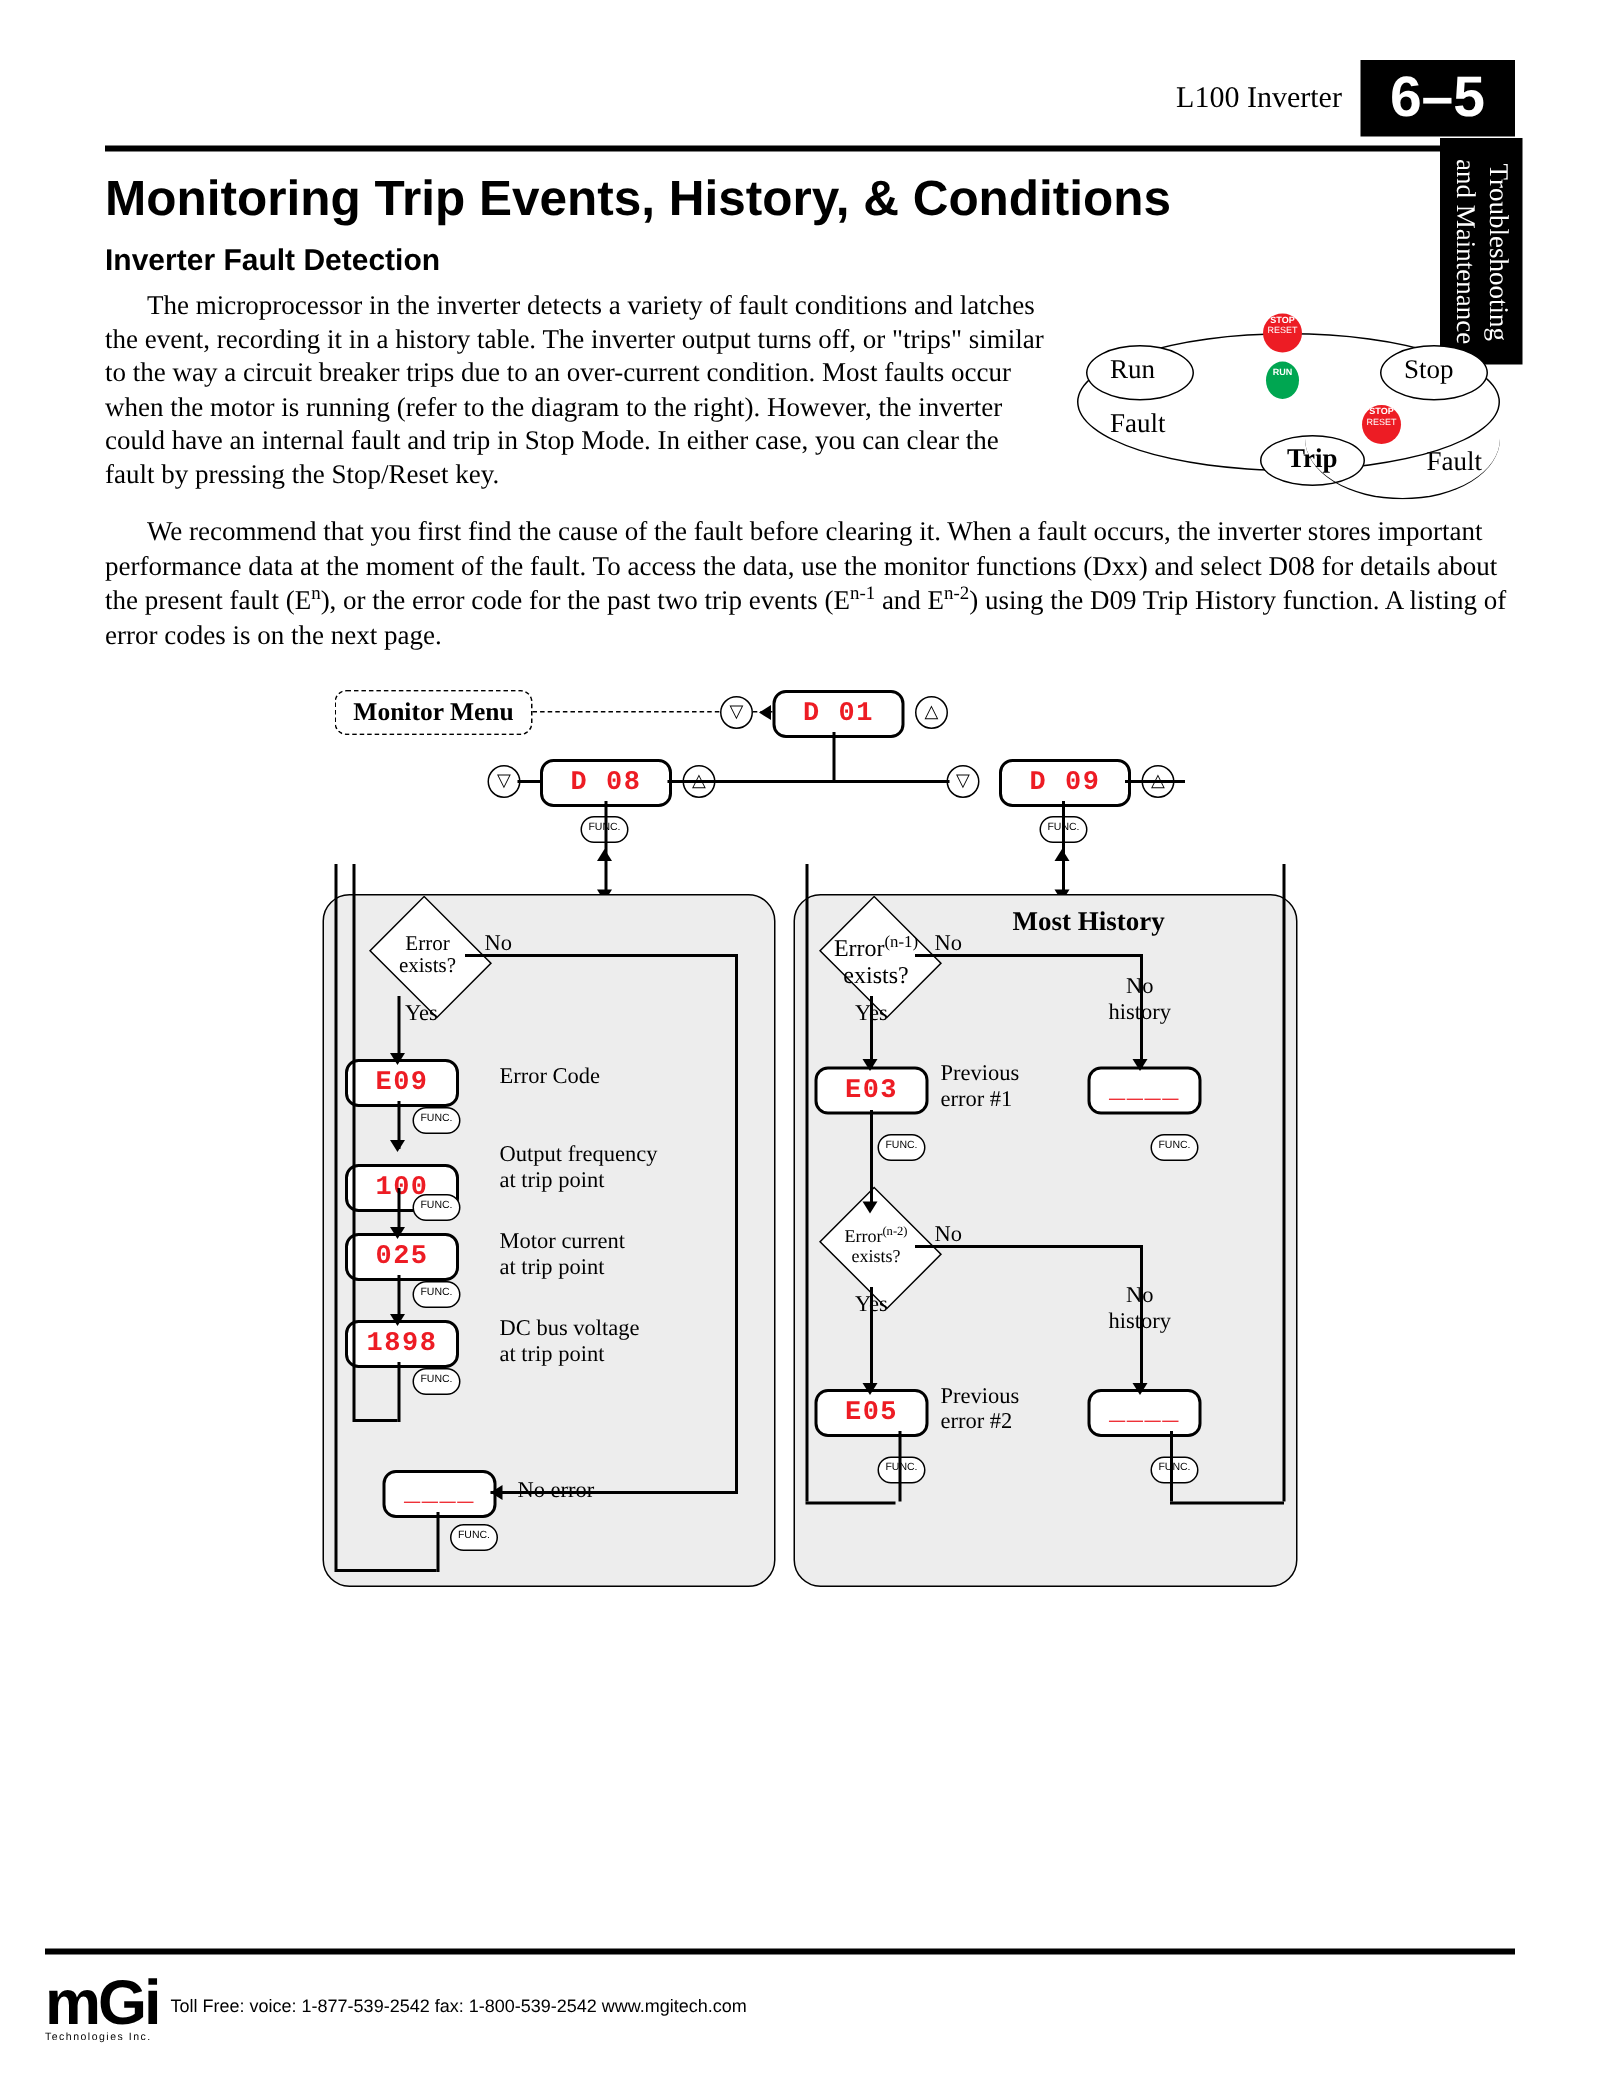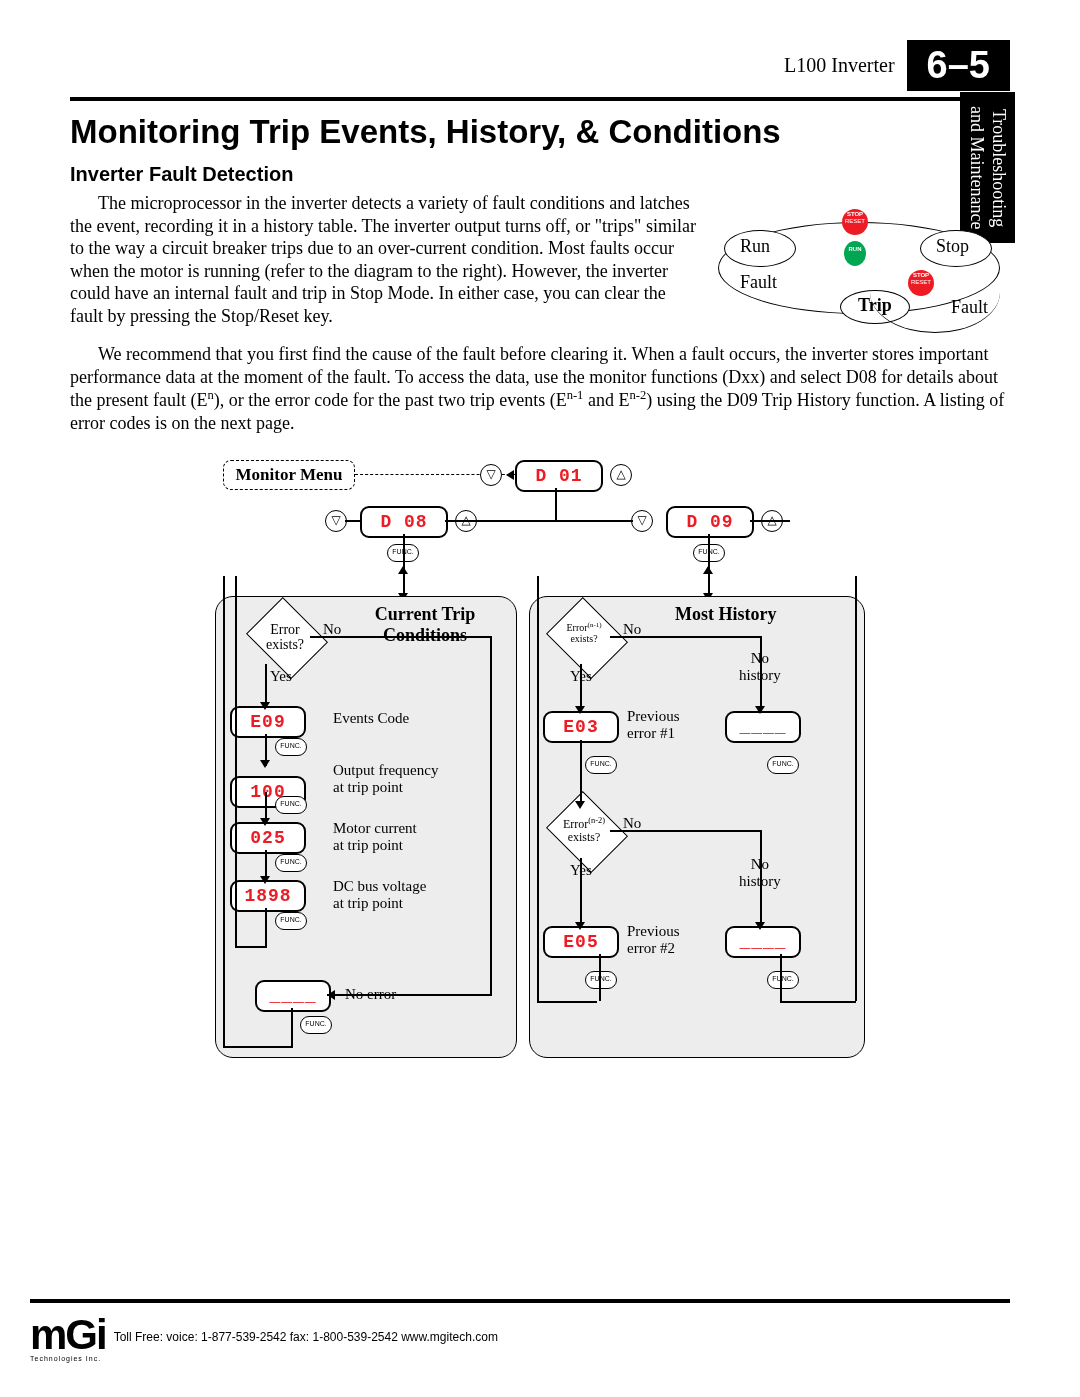--- a/index.html
+++ b/index.html
@@ -302,32 +302,29 @@
     <div class="line hline" style="left:130px;top:74px;width:15px;"></div>
     <div class="line hline" style="left:230px;top:74px;width:188px;"></div>
     <div class="line hline" style="left:535px;top:74px;width:40px;"></div>
     <div class="line vline" style="left:340px;top:42px;height:32px;"></div>
     <div class="line vline" style="left:188px;top:88px;height:62px;"></div>
     <div class="line vline" style="left:493px;top:88px;height:62px;"></div>
     <div class="arrowhead down" style="left:183px;top:147px;"></div>
     <div class="arrowhead down" style="left:488px;top:147px;"></div>
 
     <div class="flow-box" style="left:0;top:150px;width:300px;height:460px;"></div>
-    <span class="label-bold" style="left:130px;top:158px;text-align:center;width:160px;">
-      <span>Current Trip</span><br><span>Conditions</span>
-    </span>
 
     <div class="diamond" style="left:40px;top:166px;"></div>
     <div class="diamond-text" style="left:35px;top:176px;">Error<br>exists?</div>
     <span class="ann" style="left:108px;top:175px;">No</span>
     <span class="ann" style="left:55px;top:222px;">Yes</span>
 
     <div class="disp" style="left:15px;top:260px;">E09</div>
     <div class="func-btn" style="left:60px;top:292px;">FUNC.</div>
-    <span class="ann" style="left:118px;top:264px;">Events Code</span>
+    <span class="ann" style="left:118px;top:264px;">Error Code</span>
 
     <div class="disp" style="left:15px;top:318px;margin-top:12px;">100</div>
     <div class="func-btn" style="left:60px;top:350px;">FUNC.</div>
     <span class="ann" style="left:118px;top:316px;">Output frequency<br>at trip point</span>
 
     <div class="disp" style="left:15px;top:376px;">025</div>
     <div class="func-btn" style="left:60px;top:408px;">FUNC.</div>
     <span class="ann" style="left:118px;top:374px;">Motor current<br>at trip point</span>
 
     <div class="disp" style="left:15px;top:434px;">1898</div>
@@ -357,21 +354,21 @@
     <div class="line vline" style="left:20px;top:130px;height:370px;"></div>
     <div class="line vline" style="left:76px;top:562px;height:40px;"></div>
     <div class="line hline" style="left:8px;top:600px;width:68px;"></div>
     <div class="line vline" style="left:8px;top:130px;height:470px;"></div>
     <div class="arrowhead up" style="left:183px;top:120px;"></div>
 
     <div class="flow-box" style="left:314px;top:150px;width:334px;height:460px;"></div>
     <span class="label-bold" style="left:460px;top:158px;">Most History</span>
 
     <div class="diamond" style="left:340px;top:166px;"></div>
-    <div class="diamond-text" style="left:334px;top:176px;font-size:10px;">Error<sup>(n-1)</sup><br>exists?</div>
+    <div class="diamond-text" style="left:334px;top:176px;font-size:16px;">Error<sup>(n-1)</sup><br>exists?</div>
     <span class="ann" style="left:408px;top:175px;">No</span>
     <span class="ann" style="left:355px;top:222px;">Yes</span>
     <span class="ann" style="left:524px;top:204px;text-align:center;">No<br>history</span>
 
     <div class="disp" style="left:328px;top:265px;">E03</div>
     <span class="ann" style="left:412px;top:262px;">Previous<br>error #1</span>
     <div class="disp disp-empty" style="left:510px;top:265px;">____</div>
     <div class="func-btn" style="left:370px;top:310px;">FUNC.</div>
     <div class="func-btn" style="left:552px;top:310px;">FUNC.</div>
 

